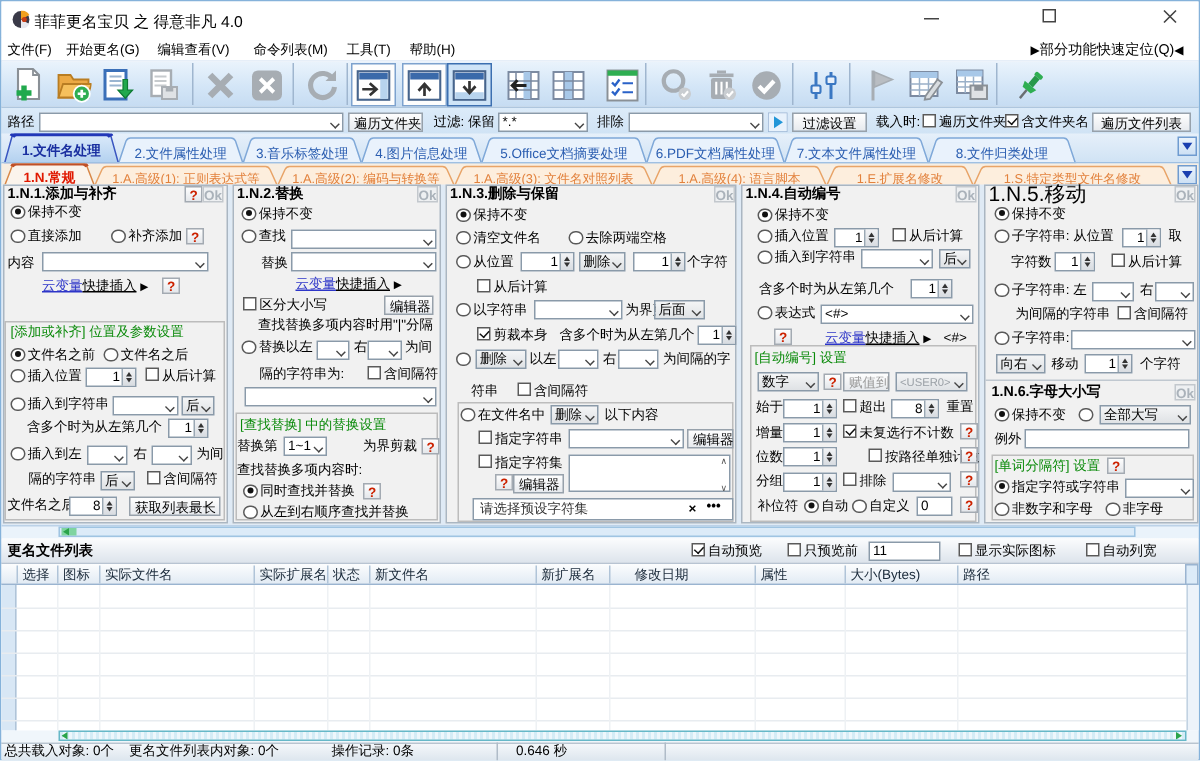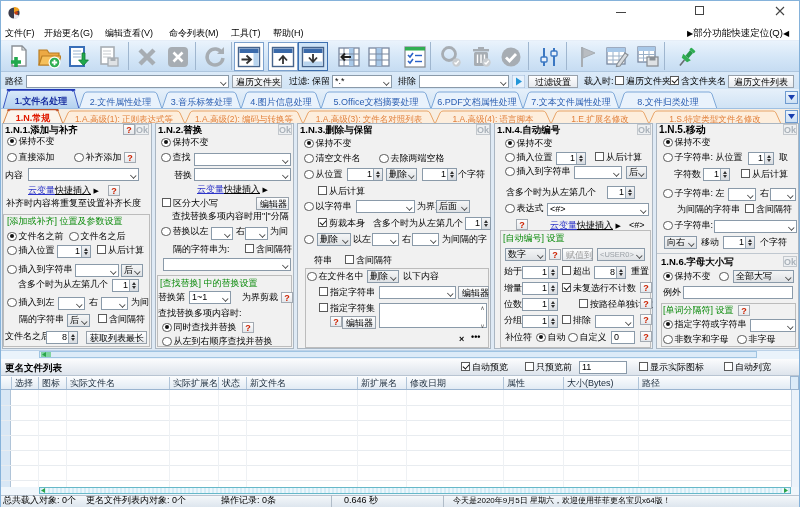--- a/index.html
+++ b/index.html
@@ -28,20 +28,21 @@
 </style></head><body>
 <div id="w">
 
 <div class="ab" style="left:0;top:0;width:798px;height:24px;background:#fff"></div>
 <svg class="ab" style="left:7px;top:6px" width="12" height="12" viewBox="0 0 12 12">
       <circle cx="6" cy="6" r="5.6" fill="#3a3a48"></circle>
       <path d="M6 6 L11.6 3 A6 6 0 0 0 6 0 Z" fill="#f0a01e"></path>
       <path d="M6 6 L11.6 9 A6 6 0 0 1 6 12 Z" fill="#e8e8ee"></path>
       <circle cx="8.2" cy="6" r="1.7" fill="#c83c14"></circle>
     </svg>
+<div class="ab" style="left:22px;top:7px;font-size:10.5px">菲菲更名宝贝 之 得意非凡 4.0</div>
 <div class="ab" style="left:615px;top:11px;width:10px;height:1px;background:#444"></div>
 <div class="ab" style="left:694px;top:5px;width:9px;height:9px;border:1px solid #444"></div>
 <svg class="ab" style="left:774px;top:5px" width="10" height="10">
       <path d="M1 1 L9 9 M9 1 L1 9" stroke="#444" stroke-width="1.1"></path>
     </svg>
 
 <div class="ab" style="left:0;top:24px;width:798px;height:15px;background:#fff"></div>
 <div class="ab" style="left:4px;top:26px;font-size:9px">文件(F)</div>
 <div class="ab" style="left:43px;top:26px;font-size:9px">开始更名(G)</div>
 <div class="ab" style="left:104px;top:26px;font-size:9px">编辑查看(V)</div>
@@ -257,21 +258,20 @@
 <span class="q ab" style="left:122px;top:123px">?</span>
 <span class="okb ab" style="left:134px;top:123px">Ok</span>
 <div class="r" style="left:6px;top:134px"><span class="rad s"></span>保持不变</div>
 <div class="r" style="left:6px;top:150px"><span class="rad"></span>直接添加</div>
 <div class="r" style="left:73px;top:150px"><span class="rad"></span>补齐添加</div>
 <span class="q ab" style="left:123px;top:151px">?</span>
 <div class="r" style="left:4px;top:168px">内容</div>
 <span class="cmb ab" style="left:27px;top:167px;width:111px"></span>
 <div class="r" style="left:27px;top:183px"><span class="lnk">云变量</span><span style="text-decoration:underline">快捷插入</span> <span style="font-size:7px">▶</span></div>
 <span class="q ab" style="left:107px;top:184px">?</span>
-<div class="r" style="left:5px;top:196px">补齐时内容将重复至设置补齐长度</div>
 <div class="ab" style="left:2px;top:213px;width:147px;height:133px;border:1px solid #bcbcbc"></div>
 <div class="r" style="left:6px;top:214px"><span class="grn">[添加或补齐] 位置及参数设置</span></div>
 <div class="r" style="left:6px;top:229px"><span class="rad s"></span>文件名之前</div>
 <div class="r" style="left:68px;top:229px"><span class="rad"></span>文件名之后</div>
 <div class="r" style="left:6px;top:243px"><span class="rad"></span>插入位置</div>
 <span class="spn ab" style="left:56px;top:244px;width:34px">
       <i>1</i>
       <span class="ud"></span>
     </span>
 <div class="r" style="left:96px;top:243px"><span class="chk"></span>从后计算</div>
@@ -313,21 +313,21 @@
 <span class="cmb ab" style="left:210px;top:226px;width:22px"></span>
 <div class="r" style="left:235px;top:224px">右</div>
 <span class="cmb ab" style="left:244px;top:226px;width:23px"></span>
 <div class="r" style="left:269px;top:224px">为间</div>
 <div class="r" style="left:172px;top:242px">隔的字符串为:</div>
 <div class="r" style="left:244px;top:242px"><span class="chk"></span>含间隔符</div>
 <span class="cmb ab" style="left:162px;top:257px;width:128px"></span>
 <div class="ab" style="left:156px;top:274px;width:135px;height:72px;border:1px solid #bcbcbc"></div>
 <div class="r" style="left:159px;top:276px"><span class="grn">[查找替换] 中的替换设置</span></div>
 <div class="r" style="left:157px;top:290px">替换第</div>
-<span class="cmb ab" style="left:188px;top:290px;width:42px">1~1</span>
+<span class="cmb ab" style="left:188px;top:290px;width:29px">1~1</span>
 <div class="r" style="left:241px;top:290px">为界剪裁</div>
 <span class="q ab" style="left:280px;top:291px">?</span>
 <div class="r" style="left:157px;top:306px">查找替换多项内容时:</div>
 <div class="r" style="left:161px;top:320px"><span class="rad s"></span>同时查找并替换</div>
 <span class="q ab" style="left:241px;top:321px">?</span>
 <div class="r" style="left:161px;top:334px"><span class="rad"></span>从左到右顺序查找并替换</div>
 <div class="ab" style="left:296px;top:122px;width:194px;height:226px;background:#f1f1f1;border:1px solid #aab6c2"></div>
 <div class="r" style="left:299px;top:122px;font-weight:bold;font-size:9.5px">1.N.3.删除与保留</div>
 <span class="okb ab" style="left:475px;top:123px">Ok</span>
 <div class="r" style="left:303px;top:136px"><span class="rad s"></span>保持不变</div>
@@ -369,20 +369,21 @@
 <span class="mini ab" style="left:366px;top:269px;width:32px"><span>删除</span></span>
 <div class="r" style="left:402px;top:269px">以下内容</div>
 <div class="r" style="left:318px;top:285px"><span class="chk"></span>指定字符串</div>
 <span class="cmb ab" style="left:378px;top:285px;width:77px"></span>
 <span class="btn ab" style="left:457px;top:285px;width:31px">编辑器</span>
 <div class="r" style="left:318px;top:301px"><span class="chk"></span>指定字符集</div>
 <span class="ab" style="left:378px;top:302px;width:108px;height:25px;background:#fff;border:1px solid #8a9aa9"></span>
 <span class="ab" style="left:478px;top:303px;width:7px;height:23px;color:#555;font-size:6px;text-align:center;line-height:9px">∧<br><br>∨</span>
 <span class="q ab" style="left:329px;top:315px">?</span>
 <span class="btn ab" style="left:341px;top:315px;width:34px">编辑器</span>
+<span class="ab" style="left:314px;top:331px;width:174px;height:15px;background:#fff;border:1px solid #8a9aa9;line-height:13px;padding-left:4px;color:#333">请选择预设字符集</span>
 <div class="r" style="left:458px;top:332px"><b>×</b></div>
 <div class="r" style="left:470px;top:330px"><b>•••</b></div>
 <div class="ab" style="left:493px;top:122px;width:159px;height:226px;background:#f1f1f1;border:1px solid #aab6c2"></div>
 <div class="r" style="left:496px;top:122px;font-weight:bold;font-size:9.5px">1.N.4.自动编号</div>
 <span class="okb ab" style="left:636px;top:123px">Ok</span>
 <div class="r" style="left:504px;top:136px"><span class="rad s"></span>保持不变</div>
 <div class="r" style="left:504px;top:150px"><span class="rad"></span>插入位置</div>
 <span class="spn ab" style="left:555px;top:151px;width:30px">
       <i>1</i>
       <span class="ud"></span>
@@ -439,21 +440,21 @@
     </span>
 <div class="r" style="left:561px;top:313px"><span class="chk"></span>排除</div>
 <span class="cmb ab" style="left:594px;top:314px;width:39px"></span>
 <span class="q ab" style="left:639px;top:313px">?</span>
 <div class="r" style="left:504px;top:330px">补位符</div>
 <div class="r" style="left:535px;top:330px"><span class="rad s"></span>自动</div>
 <div class="r" style="left:567px;top:330px"><span class="rad"></span>自定义</div>
 <span class="ab" style="left:610px;top:330px;width:24px;height:13px;background:#fff;border:1px solid #8a9aa9;line-height:11px;padding-left:2px">0</span>
 <span class="q ab" style="left:639px;top:330px">?</span>
 <div class="ab" style="left:655px;top:122px;width:143px;height:226px;background:#f1f1f1;border:1px solid #aab6c2"></div>
-<div class="r" style="left:658px;top:122px;font-weight:bold;font-size:10px">1.N.5.移动</div>
+<div class="r" style="left:658px;top:122px;font-weight:normal;font-size:14px">1.N.5.移动</div>
 <span class="okb ab" style="left:782px;top:123px">Ok</span>
 <div class="r" style="left:662px;top:135px"><span class="rad s"></span>保持不变</div>
 <div class="r" style="left:662px;top:150px"><span class="rad"></span>子字符串: 从位置</div>
 <span class="spn ab" style="left:747px;top:151px;width:26px">
       <i>1</i>
       <span class="ud"></span>
     </span>
 <div class="r" style="left:778px;top:150px">取</div>
 <div class="r" style="left:673px;top:167px">字符数</div>
 <span class="spn ab" style="left:702px;top:167px;width:27px">
@@ -516,21 +517,21 @@
 <div class="r" style="left:69px;top:376px;color:#1a2a3a">实际文件名</div>
 <div class="ab" style="left:168px;top:376px;width:1px;height:12px;background:#b0c4d8"></div>
 <div class="r" style="left:172px;top:376px;color:#1a2a3a">实际扩展名</div>
 <div class="ab" style="left:217px;top:376px;width:1px;height:12px;background:#b0c4d8"></div>
 <div class="r" style="left:221px;top:376px;color:#1a2a3a">状态</div>
 <div class="ab" style="left:245px;top:376px;width:1px;height:12px;background:#b0c4d8"></div>
 <div class="r" style="left:249px;top:376px;color:#1a2a3a">新文件名</div>
 <div class="ab" style="left:356px;top:376px;width:1px;height:12px;background:#b0c4d8"></div>
 <div class="r" style="left:360px;top:376px;color:#1a2a3a">新扩展名</div>
 <div class="ab" style="left:405px;top:376px;width:1px;height:12px;background:#b0c4d8"></div>
-<div class="r" style="left:409px;top:376px;color:#1a2a3a">修改日期</div>
+<div class="r" style="left:422px;top:376px;color:#1a2a3a">修改日期</div>
 <div class="ab" style="left:502px;top:376px;width:1px;height:12px;background:#b0c4d8"></div>
 <div class="r" style="left:506px;top:376px;color:#1a2a3a">属性</div>
 <div class="ab" style="left:562px;top:376px;width:1px;height:12px;background:#b0c4d8"></div>
 <div class="r" style="left:566px;top:376px;color:#1a2a3a">大小(Bytes)</div>
 <div class="ab" style="left:637px;top:376px;width:1px;height:12px;background:#b0c4d8"></div>
 <div class="r" style="left:641px;top:376px;color:#1a2a3a">路径</div>
 <div class="ab" style="left:790px;top:376px;width:1px;height:12px;background:#b0c4d8"></div>
 <div class="ab" style="left:789px;top:375px;width:9px;height:14px;background:#dcebf8;border:1px solid #9ab4d0"></div>
 <div class="ab" style="left:0;top:389px;width:798px;height:97px;background:#fff"></div>
 <div class="ab" style="left:0;top:389px;width:10px;height:97px;background:#d8e7f5;border-right:1px solid #b0c4d8"></div>
@@ -562,14 +563,13 @@
       <path d="M1 0 L5 2.5 L1 5 Z" fill="#2aa44a"></path>
     </svg>
 
 <div class="ab" style="left:0;top:494px;width:798px;height:12px;background:linear-gradient(#f4f7fa,#dde6ee);border-top:1px solid #b8c4d0"></div>
 <div class="r" style="left:2px;top:493px">总共载入对象: 0个</div>
 <div class="r" style="left:85px;top:493px">更名文件列表内对象: 0个</div>
 <div class="r" style="left:220px;top:493px">操作记录: 0条</div>
 <div class="ab" style="left:330px;top:494px;width:1px;height:12px;background:#b0bcc8"></div>
 <div class="r" style="left:343px;top:493px">0.646 秒</div>
 <div class="ab" style="left:442px;top:494px;width:1px;height:12px;background:#b0bcc8"></div>
-<div class="r" style="left:452px;top:493px;font-size:8px">今天是2020年9月5日 星期六，欢迎使用菲菲更名宝贝x64版！</div>
 
 </div>
 </body></html>

